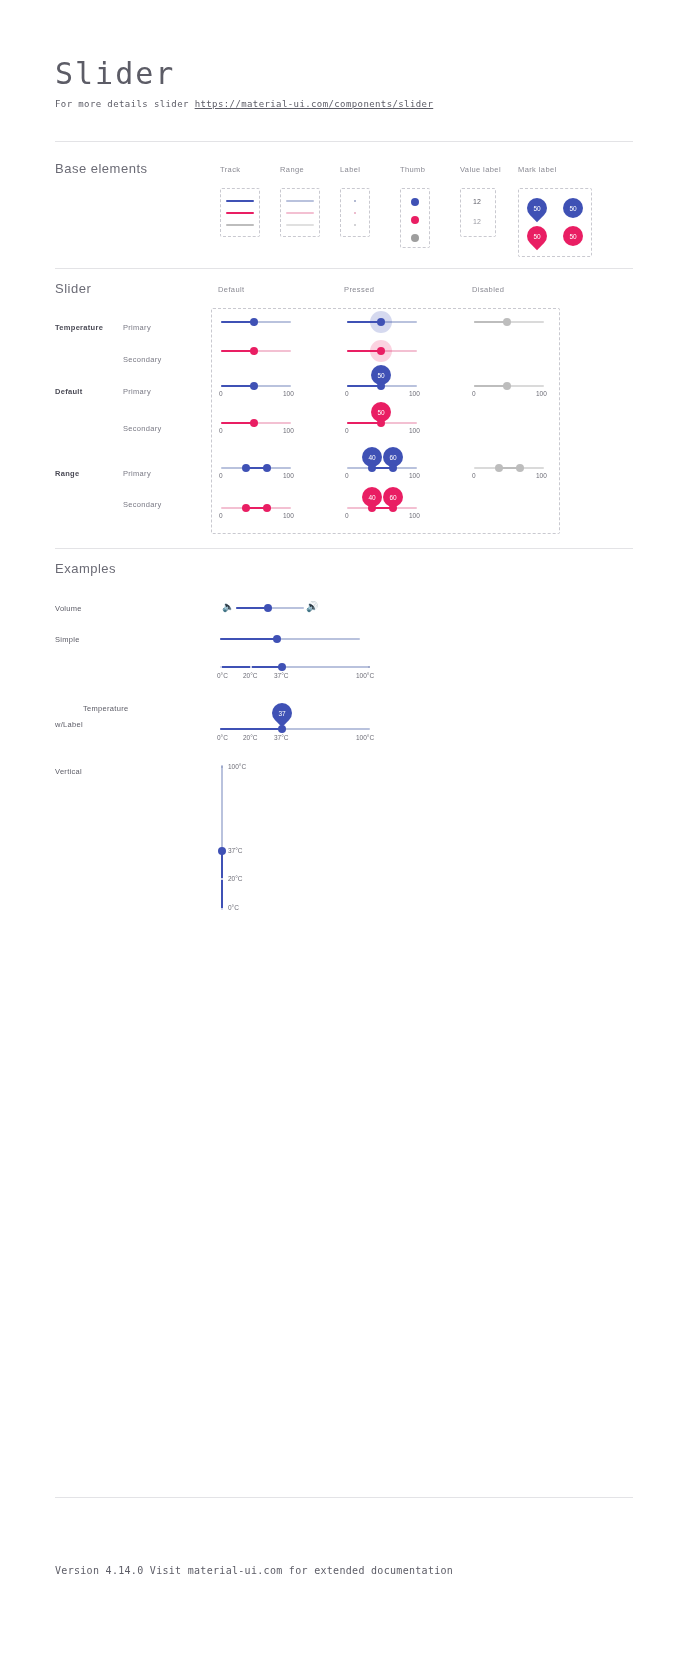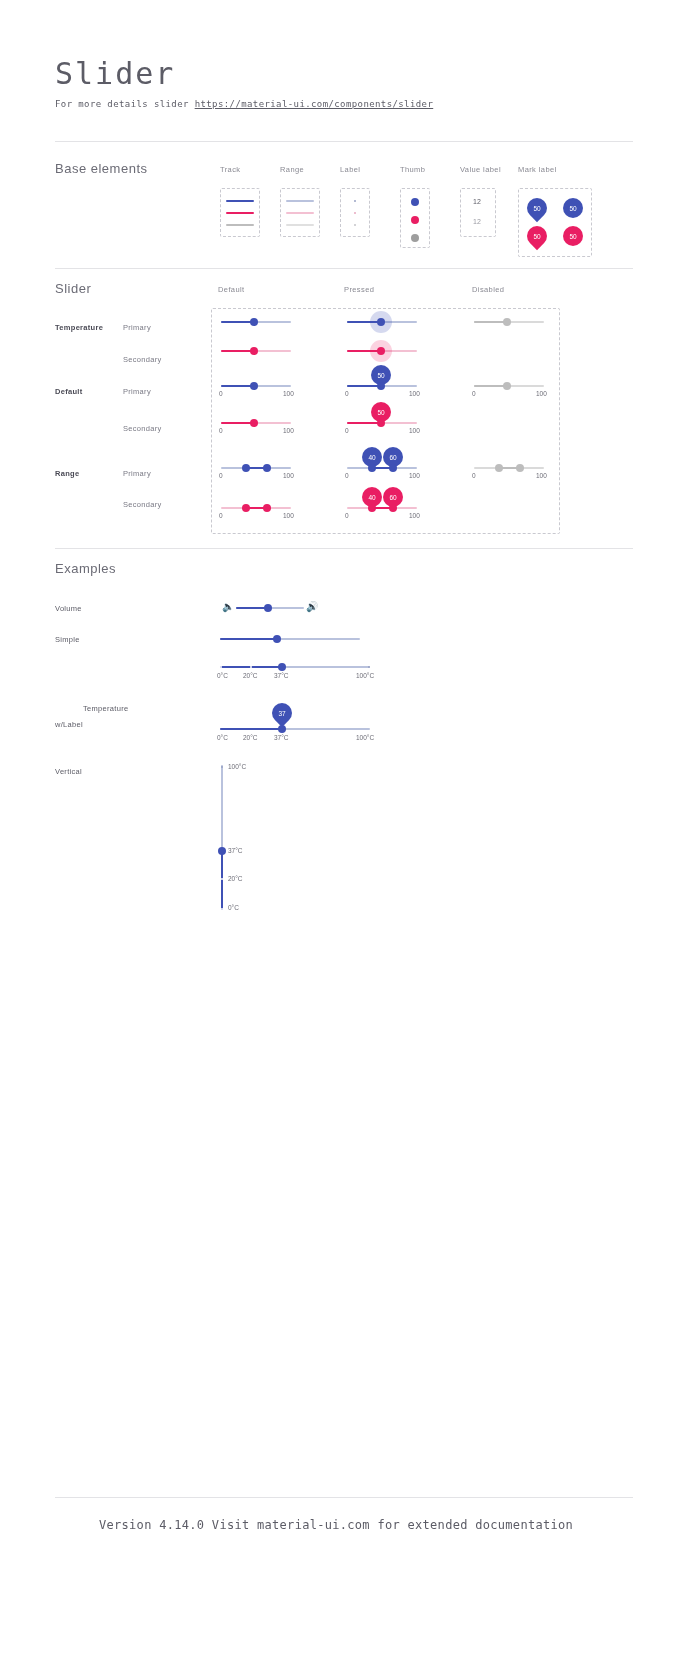--- a/index.html
+++ b/index.html
@@ -86,23 +86,22 @@
   .bubble.sec{background:#e91e63;}
   .bubble span{color:#fff;font-size:6.5px;font-family:"Liberation Sans", sans-serif;}
 
   .vlabel{
     position:absolute;font-size:7px;color:#5c5c66;
     font-family:"Liberation Sans", sans-serif;
   }
 
   
   .footer{
-    position:absolute;left:55px;top:1518px;font-size:12px;color:#5c5c66;
+    position:absolute;left:55px;top:1565px;font-size:10px;color:#5c5c66;
     letter-spacing:.3px;
-    margin-left:44px;
   }
   .icon-vol{position:absolute;color:#555;font-size:10px;line-height:1;}
 </style>
 </head>
 <body>
 
 <div class="page">
 
   <div class="title">Slider</div>
   <div class="subtitle">

